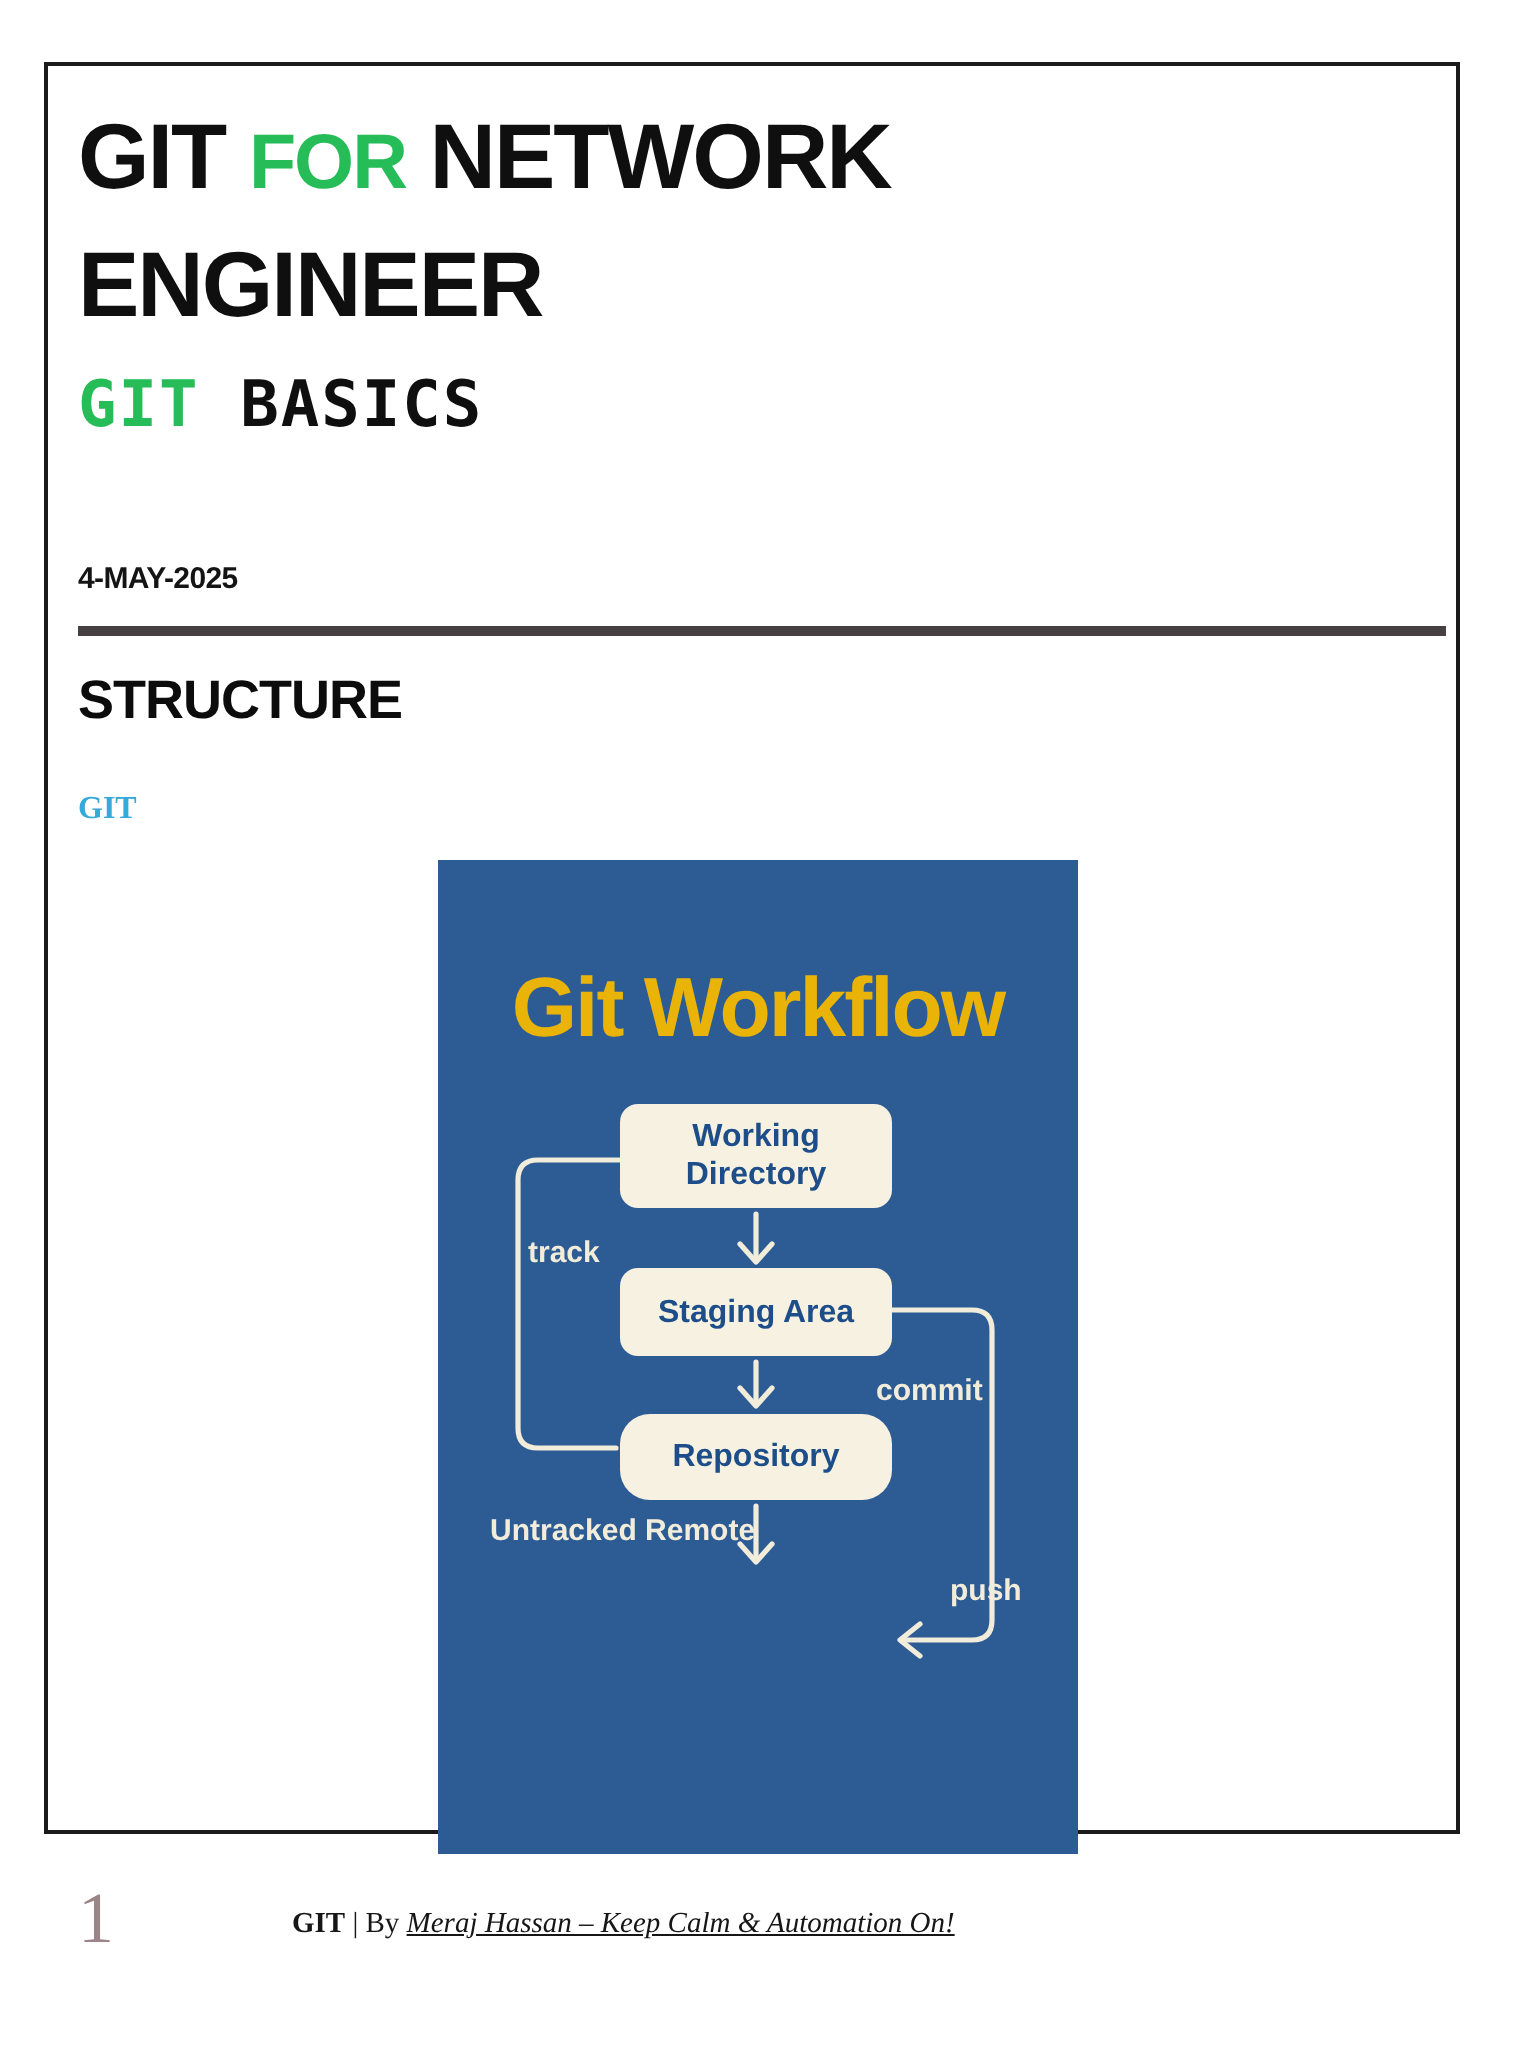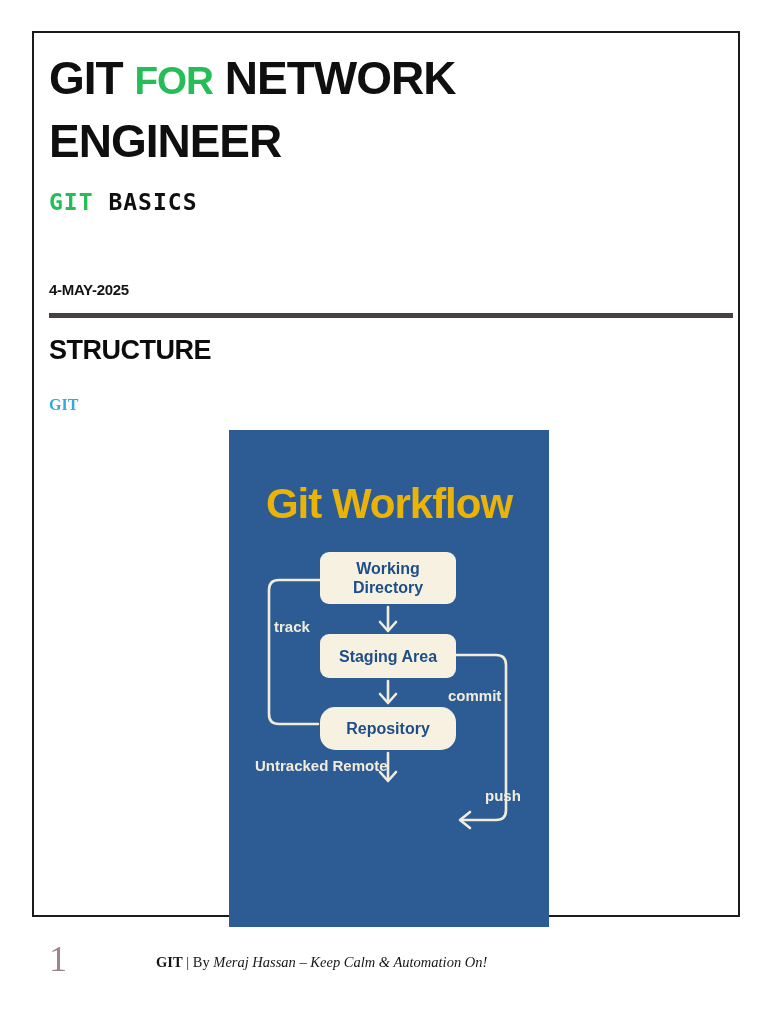--- a/index.html
+++ b/index.html
@@ -10,30 +10,30 @@
     --page-number:#9b8588;
     --dg-bg:#2d5c95;
     --dg-box:#f7f1e1;
     --dg-box-text:#1d4e8a;
     --dg-line:#f2ecdb;
   }
   *{margin:0;padding:0;box-sizing:border-box;}
   html,body{width:768px;height:1024px;background:#ffffff;overflow:hidden;
     font-family:"Liberation Sans",sans-serif;}
   .canvas{position:relative;width:768px;height:1024px;background:#ffffff;}
-  .page{position:absolute;left:32px;top:31px;width:708px;height:886px;
+  .page{position:absolute;left:22px;top:31px;width:708px;height:886px;
     background:#ffffff;border:2px solid #1b1b1b;}
   
   .doc-title{position:absolute;left:15px;top:15px;width:565px;
     font-weight:bold;font-size:46px;line-height:60px;letter-spacing:-1px;
     color:var(--text);}
   .doc-title .hl{color:var(--accent-green);font-size:0.84em;}
   .doc-subtitle{position:absolute;left:15px;top:152px;
     font-family:"DejaVu Sans Mono",monospace;font-weight:bold;
-    font-size:23px;line-height:34px;color:var(--text);letter-spacing:1px;}
+    font-size:32px;line-height:34px;color:var(--text);letter-spacing:1px;}
   .doc-subtitle .hl{color:var(--accent-green);}
   .doc-date{position:absolute;left:15px;top:248px;font-weight:bold;
     font-size:15px;letter-spacing:-0.3px;color:#141414;}
   .divider{position:absolute;left:15px;top:280px;width:684px;height:5px;
     background:var(--divider);}
   .section-heading{position:absolute;left:15px;top:302px;font-weight:bold;
     font-size:27px;letter-spacing:-0.5px;color:#0c0c0c;}
   .sub-label{position:absolute;left:15px;top:363px;
     font-family:"Liberation Serif",serif;font-weight:bold;font-size:16px;
     color:var(--accent-blue);}
@@ -58,21 +58,21 @@
   .lbl-push{left:236px;top:357px;margin-left:20px;}
   .lbl-untracked{left:26px;top:327px;}
   
   .page-number{position:absolute;left:15px;top:905px;
     font-family:"Liberation Serif",serif;font-size:36px;font-weight:400;
     color:var(--page-number);}
   .footer-text{position:absolute;left:122px;top:921px;
     font-family:"Liberation Serif",serif;font-size:14.5px;color:#161616;
     white-space:nowrap;}
   .footer-text .b{font-weight:bold;}
-  .footer-text .i{font-style:italic;}
+  .footer-text .i{font-style:italic;text-decoration:underline;}
 </style>
 </head>
 <body>
 
 <div class="canvas">
   <div class="page">
 
     <h1 class="doc-title"><span>GIT </span><span class="hl">FOR</span><span> NETWORK ENGINEER</span></h1>
 
     <h2 class="doc-subtitle"><span class="hl">GIT</span><span> BASICS</span></h2>

